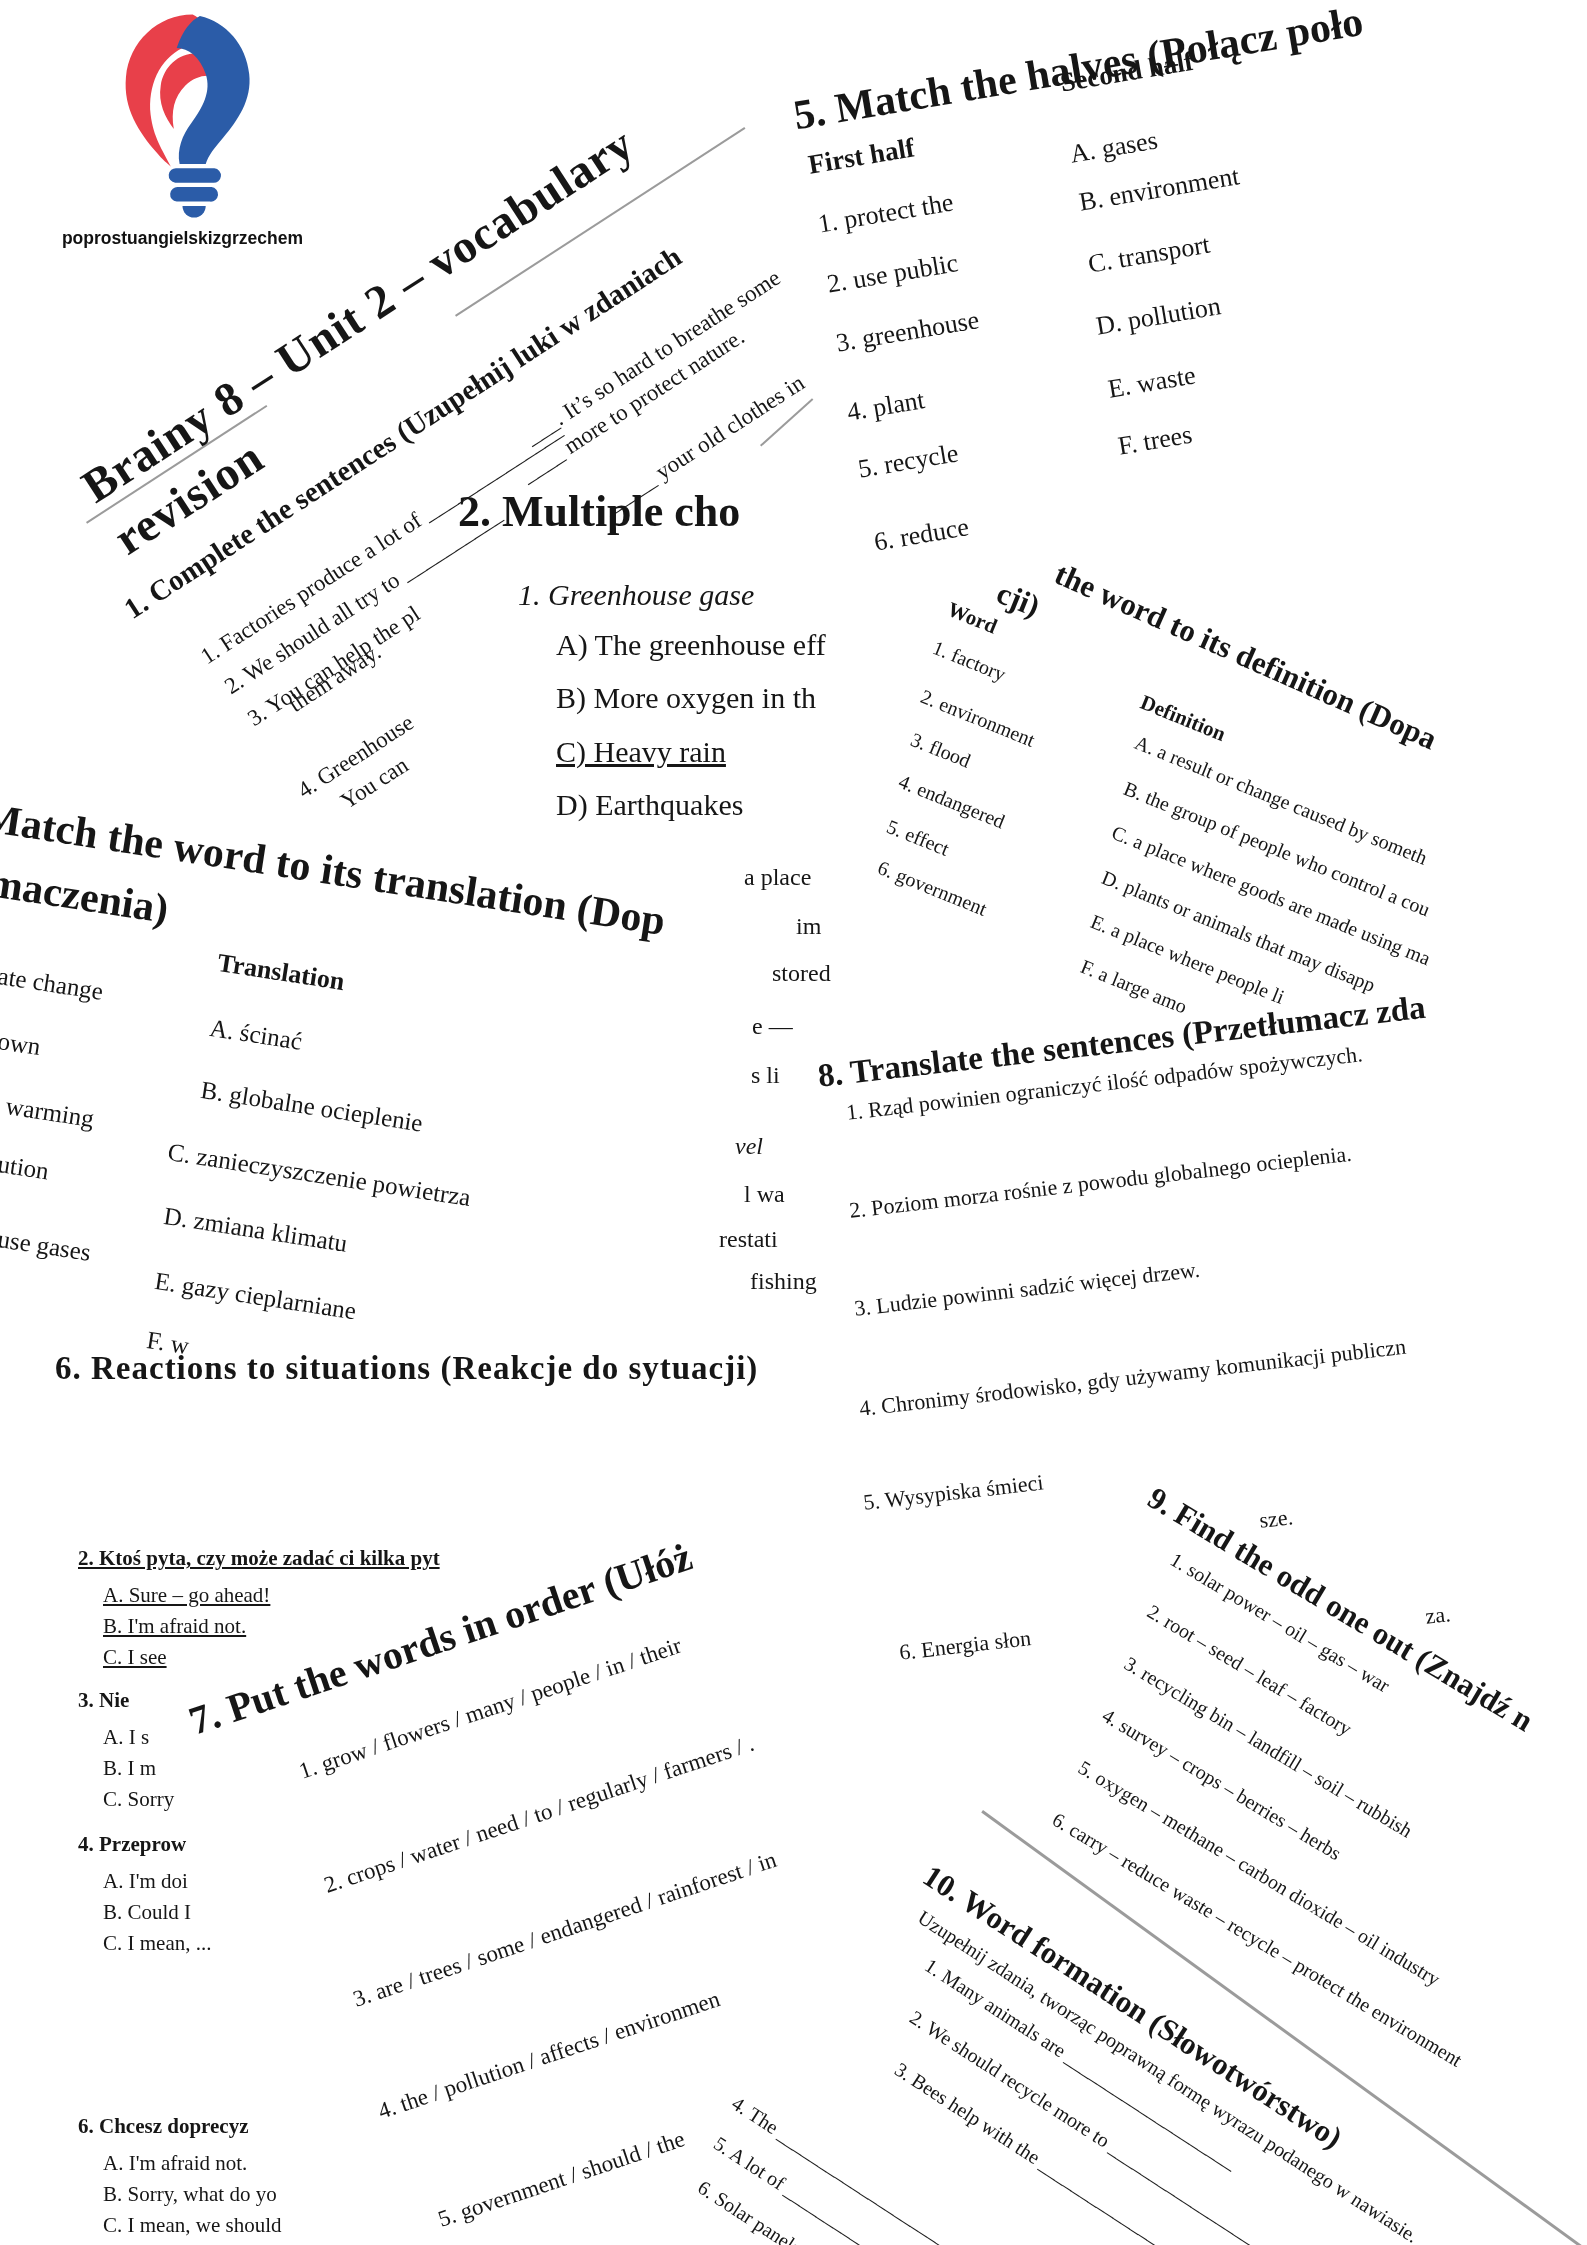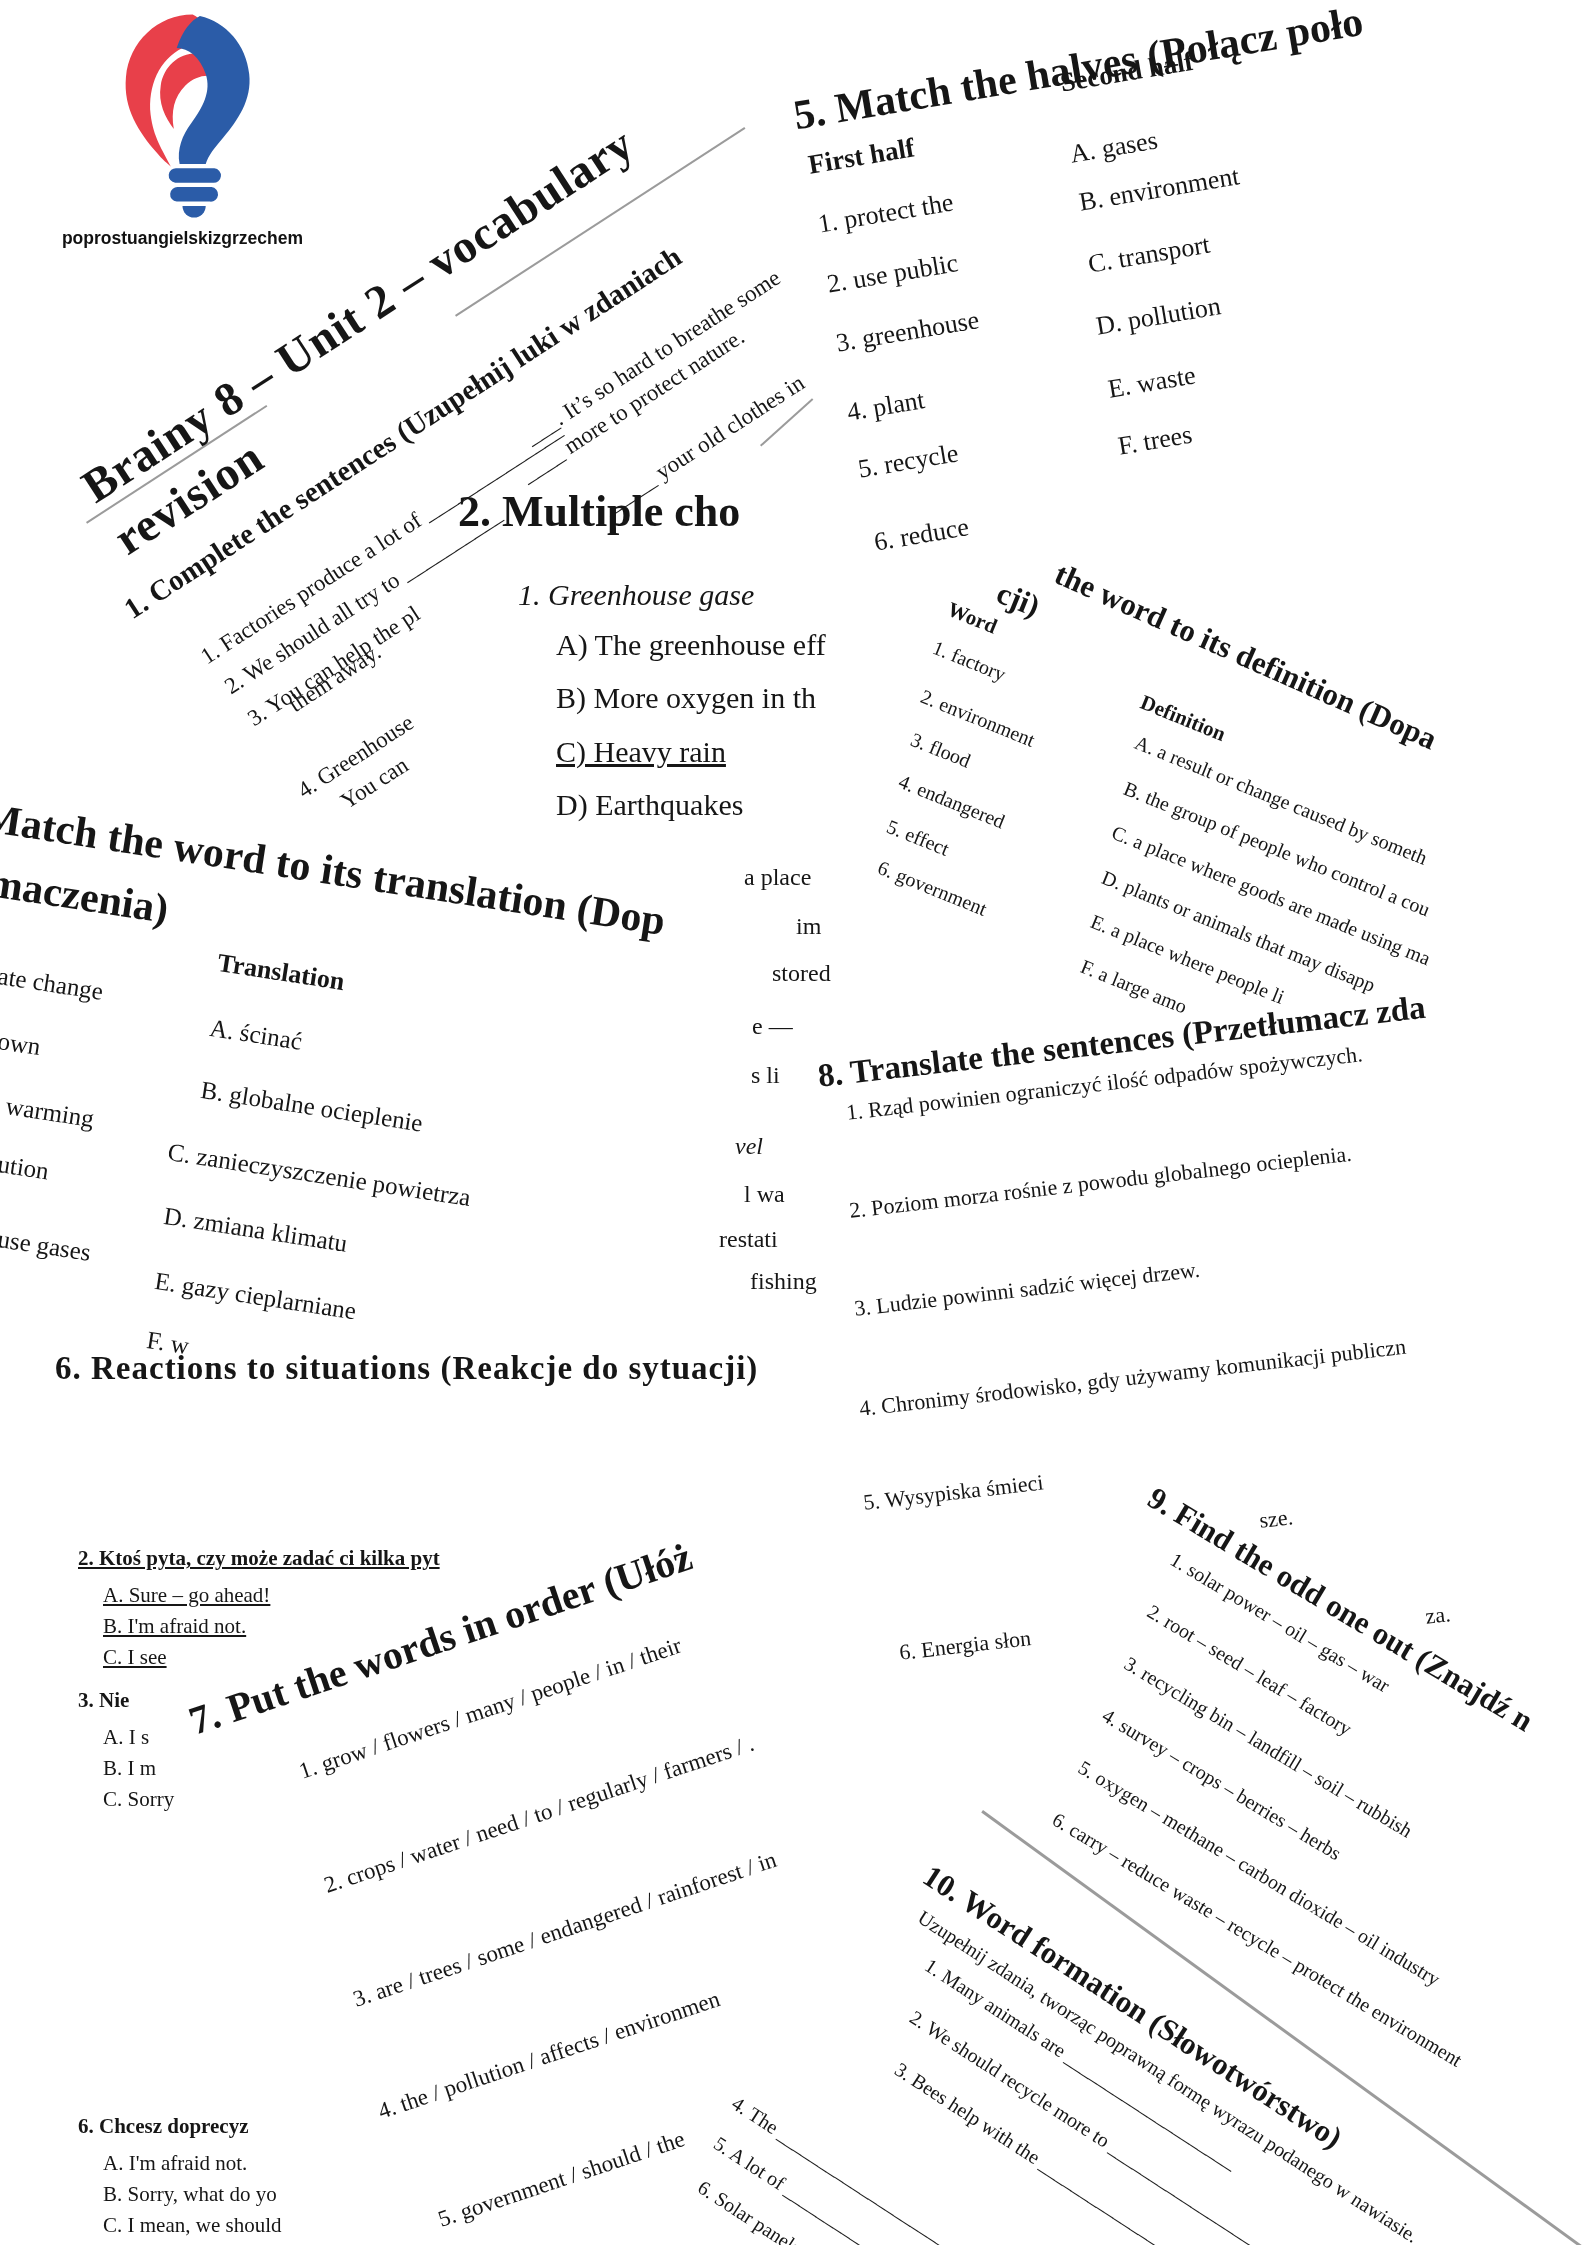--- a/index.html
+++ b/index.html
@@ -161,20 +161,26 @@
     <div class="o-s6">A. Sure – go ahead!</div>
     <div class="o-s6">B. I'm afraid not.</div>
     <div class="o-s6">C. I see</div>
   </div>
   <div class="abs s6-item" style="left:78px;top:1688px;">
     <div class="q-s6">3.  Nie</div>
     <div class="o-s6">A. I s</div>
     <div class="o-s6">B. I m</div>
     <div class="o-s6">C. Sorry</div>
   </div>
+  <div class="abs s6-item" style="left:78px;top:1832px;">
+    <div class="q-s6">4.  Przeprow</div>
+    <div class="o-s6">A. I'm doi</div>
+    <div class="o-s6">B. Could I</div>
+    <div class="o-s6">C. I mean, ...</div>
+  </div>
   <div class="abs s6-item" style="left:78px;top:2114px;">
     <div class="q-s6">6.  Chcesz doprecyz</div>
     <div class="o-s6">A. I'm afraid not.</div>
     <div class="o-s6">B. Sorry, what do yo</div>
     <div class="o-s6">C. I mean, we should</div>
   </div>
 
   <div class="abs h-s7" style="left:183px;top:1700px;transform:rotate(-18.5deg);">7. Put the words in order (Ułóż</div>
   <div class="abs t-s7" style="left:296px;top:1760px;transform:rotate(-18.5deg);">1.  grow / flowers / many / people / in / their</div>
   <div class="abs t-s7" style="left:321px;top:1874px;transform:rotate(-18.5deg);">2.  crops / water / need / to / regularly / farmers / .</div>

